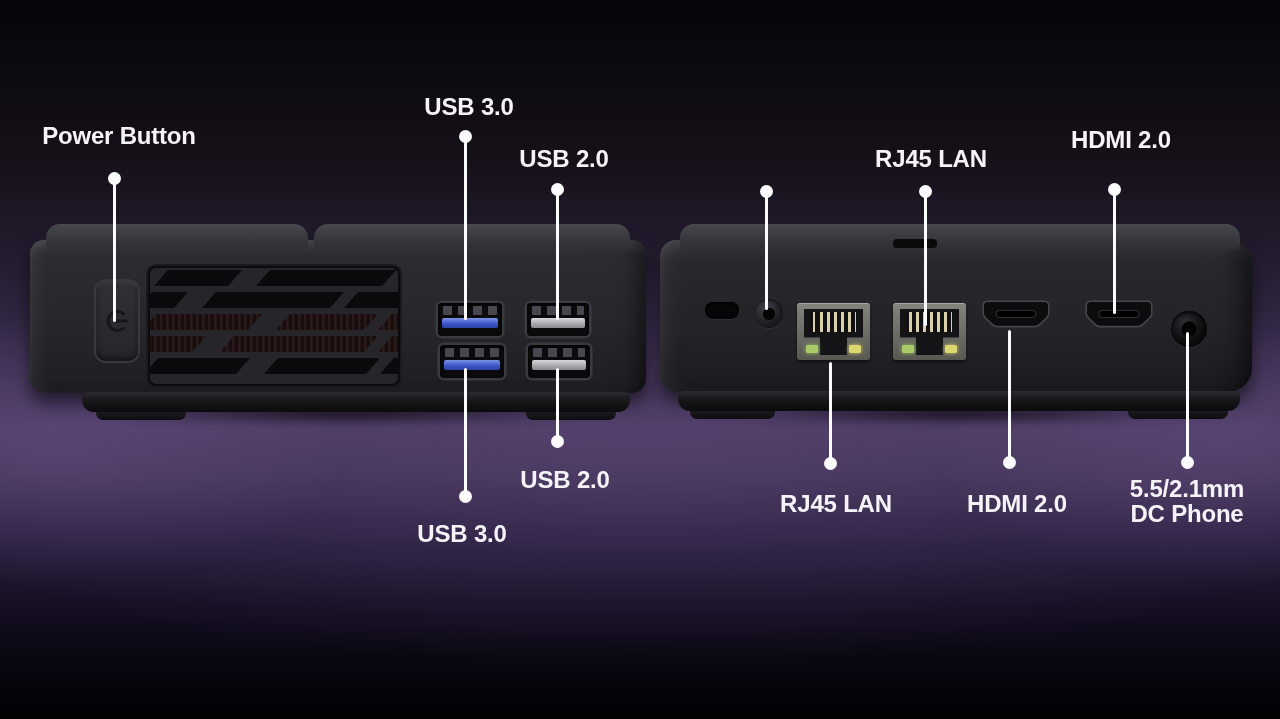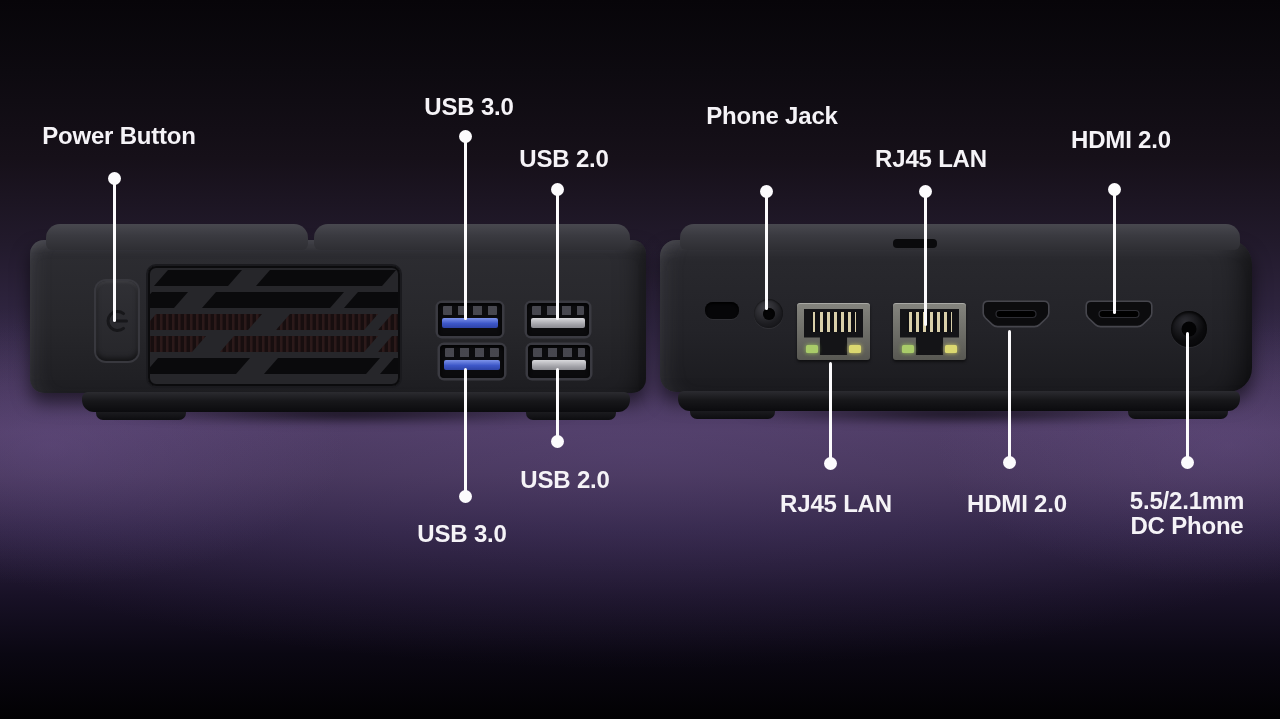--- a/index.html
+++ b/index.html
@@ -228,38 +228,37 @@
   <div class="callout" style="left:29px;top:123px;width:180px;">
     <span>Power Button</span>
   </div>
   <div class="callout" style="left:416px;top:94px;width:106px;">
     <span>USB 3.0</span>
   </div>
   <div class="callout" style="left:511px;top:146px;width:106px;">
     <span>USB 2.0</span>
   </div>
   <div class="callout" style="left:692px;top:103px;width:160px;">
-    <div>Phone Jack</div>
   </div>
   <div class="callout" style="left:866px;top:146px;width:130px;">
     <span>RJ45 LAN</span>
   </div>
   <div class="callout" style="left:1056px;top:127px;width:130px;">
     <span>HDMI 2.0</span>
   </div>
   <div class="callout" style="left:512px;top:467px;width:106px;">
     <span>USB 2.0</span>
   </div>
   <div class="callout" style="left:409px;top:521px;width:106px;">
     <span>USB 3.0</span>
   </div>
   <div class="callout" style="left:771px;top:491px;width:130px;">
     <span>RJ45 LAN</span>
   </div>
   <div class="callout" style="left:952px;top:491px;width:130px;">
     <span>HDMI 2.0</span>
   </div>
-  <div class="callout" style="left:1105px;top:488px;width:164px;">
+  <div class="callout" style="left:1105px;top:476px;width:164px;">
     <div>5.5/2.1mm</div>
     <div>DC Phone</div>
   </div>
 
 </div>
 
 </body></html>

